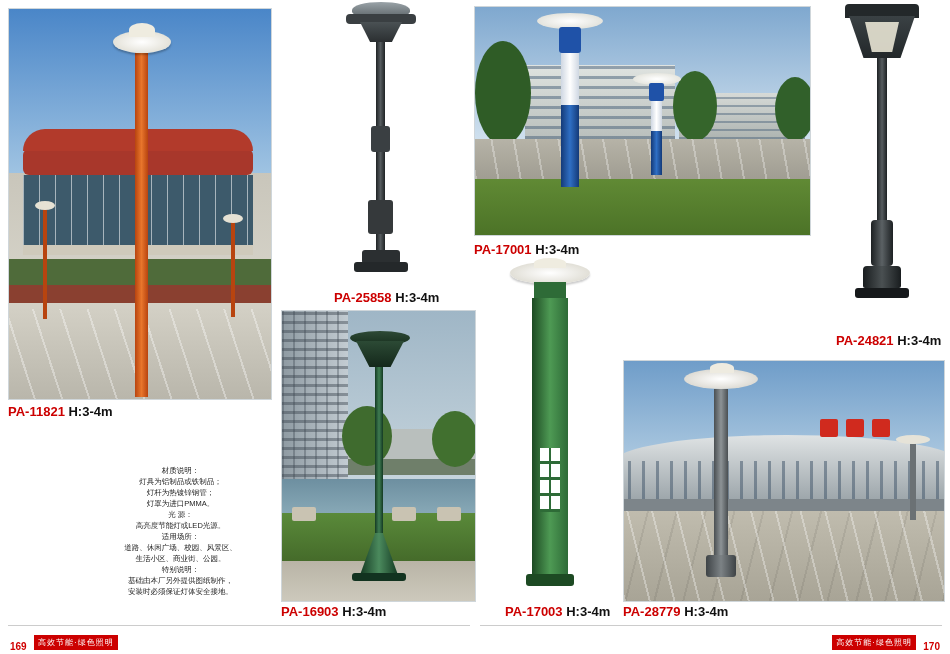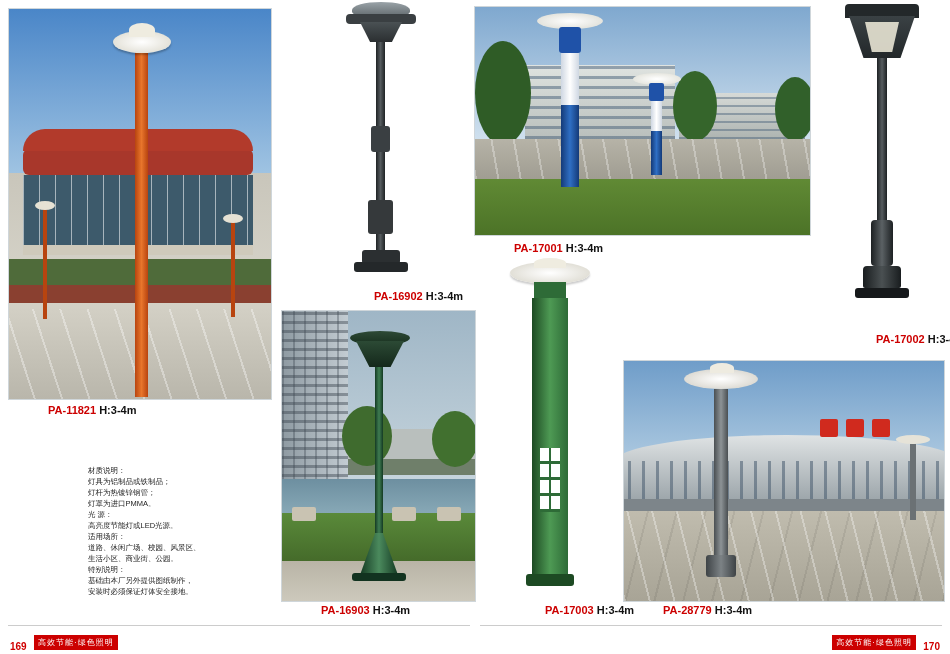--- a/index.html
+++ b/index.html
@@ -8,21 +8,21 @@
     background:#ffffff;
     font-family:"Liberation Sans", sans-serif;
     position:relative;
     overflow:hidden;
   }
   .page{position:absolute;left:0;top:0;width:950px;height:654px;}
 
   
   .abs{position:absolute;}
   .cap{
-    font-size:11px;font-weight:bold;color:#111;white-space:nowrap;margin-left:40px;
+    font-size:13px;font-weight:bold;color:#111;white-space:nowrap;
   }
   .cap .code{color:#cc0000;}
   .photo{
     position:absolute;overflow:hidden;background:#b9c6cf;
     border:1px solid #cfd6da;
   }
 
   
   .sky{position:absolute;left:0;top:0;width:100%;height:55%;
        background:linear-gradient(#4a86c8,#9fc3e2);}
@@ -85,21 +85,21 @@
     <div class="pole" style="left:34px;top:200px;width:4px;height:110px;background:#b8440f;"></div>
     <div class="lamp-shade" style="left:26px;top:192px;width:20px;height:9px;background:#e6e2d4;"></div>
     <div class="pole" style="left:222px;top:212px;width:4px;height:96px;background:#b8440f;"></div>
     <div class="lamp-shade" style="left:214px;top:205px;width:20px;height:9px;background:#e6e2d4;"></div>
   </div>
   <div class="cap abs" style="left:8px;top:404px;">
     <span class="code">PA-11821</span>
     <span>H:3-4m</span>
   </div>
 
-  <div class="spec" style="left:88px;top:465px;width:185px;">材质说明：
+  <div class="spec" style="left:88px;top:465px;width:185px;text-align:center;">材质说明：
 灯具为铝制品或铁制品；
 灯杆为热镀锌钢管；
 灯罩为进口PMMA。
 光    源：
 高亮度节能灯或LED光源。
 适用场所：
 道路、休闲广场、校园、风景区、
 生活小区、商业街、公园。
 特别说明：
 基础由本厂另外提供图纸制作，
@@ -110,21 +110,21 @@
     <div class="abs" style="left:52px;top:2px;width:58px;height:16px;border-radius:50% 50% 40% 40%;background:linear-gradient(#9aa3a8,#5d6569);"></div>
     <div class="abs" style="left:46px;top:14px;width:70px;height:10px;background:#3a3f42;border-radius:4px;"></div>
     <div class="abs" style="left:60px;top:22px;width:42px;height:20px;background:linear-gradient(#4a5154,#2b2f31);clip-path:polygon(0 0,100% 0,76% 100%,24% 100%);"></div>
     <div class="pole" style="left:76px;top:42px;width:9px;height:212px;background:linear-gradient(90deg,#1f2325,#555b5e,#1f2325);"></div>
     <div class="abs" style="left:71px;top:126px;width:19px;height:26px;background:#3a3f42;border-radius:3px;"></div>
     <div class="abs" style="left:68px;top:200px;width:25px;height:34px;background:#35393b;border-radius:3px;"></div>
     <div class="abs" style="left:62px;top:250px;width:38px;height:14px;background:#2b2f31;border-radius:3px;"></div>
     <div class="abs" style="left:54px;top:262px;width:54px;height:10px;background:#24282a;border-radius:3px;"></div>
   </div>
   <div class="cap abs" style="left:334px;top:290px;">
-    <span class="code">PA-16902</span>
+    <span class="code">PA-25858</span>
     <span>H:3-4m</span>
   </div>
 
   <div class="photo" style="left:281px;top:310px;width:193px;height:290px;">
     <div class="abs" style="left:0;top:0;width:100%;height:62%;background:linear-gradient(#9fb6c6,#c8d6de);"></div>
 
     <div class="abs" style="left:0;top:0;width:66px;height:175px;background:linear-gradient(90deg,#8e9aa2,#c3ccd2);"></div>
     <div class="abs" style="left:0;top:0;width:66px;height:175px;
       background:repeating-linear-gradient(0deg,rgba(60,70,80,.45) 0 3px,transparent 3px 9px),
                  repeating-linear-gradient(90deg,rgba(60,70,80,.35) 0 2px,transparent 2px 11px);"></div>
@@ -194,21 +194,21 @@
     <div class="abs" style="left:30px;top:4px;width:74px;height:14px;background:#23282a;border-radius:4px 4px 0 0;"></div>
     <div class="abs" style="left:34px;top:16px;width:66px;height:42px;
       background:linear-gradient(#3a4144,#23282a);clip-path:polygon(0 0,100% 0,78% 100%,22% 100%);"></div>
     <div class="abs" style="left:50px;top:22px;width:34px;height:30px;background:#e8e4d4;opacity:.9;clip-path:polygon(0 0,100% 0,80% 100%,20% 100%);"></div>
     <div class="pole" style="left:62px;top:58px;width:10px;height:212px;background:linear-gradient(90deg,#1d2123,#575d60,#1d2123);"></div>
     <div class="abs" style="left:56px;top:220px;width:22px;height:46px;background:linear-gradient(90deg,#1d2123,#5b6164,#1d2123);border-radius:4px;"></div>
     <div class="abs" style="left:48px;top:266px;width:38px;height:22px;background:linear-gradient(90deg,#191d1f,#4a5052,#191d1f);border-radius:4px 4px 2px 2px;"></div>
     <div class="abs" style="left:40px;top:288px;width:54px;height:10px;background:#16191b;border-radius:3px;"></div>
   </div>
   <div class="cap abs" style="left:836px;top:333px;">
-    <span class="code">PA-17002</span>
+    <span class="code">PA-24821</span>
     <span>H:3-4m</span>
   </div>
 
 
   <div class="abs" style="left:490px;top:258px;width:120px;height:342px;background:#ffffff;">
     <div class="abs" style="left:20px;top:4px;width:80px;height:22px;border-radius:50%;background:radial-gradient(#ffffff,#d5d2c6);box-shadow:0 2px 2px rgba(0,0,0,.2);"></div>
     <div class="abs" style="left:44px;top:0px;width:32px;height:10px;border-radius:50% 50% 0 0;background:#efece0;"></div>
     <div class="abs" style="left:44px;top:24px;width:32px;height:16px;background:#2e6b37;"></div>
     <div class="pole" style="left:42px;top:40px;width:36px;height:276px;background:linear-gradient(90deg,#1d4a23,#4e9a54,#2e6b37);"></div>
 

